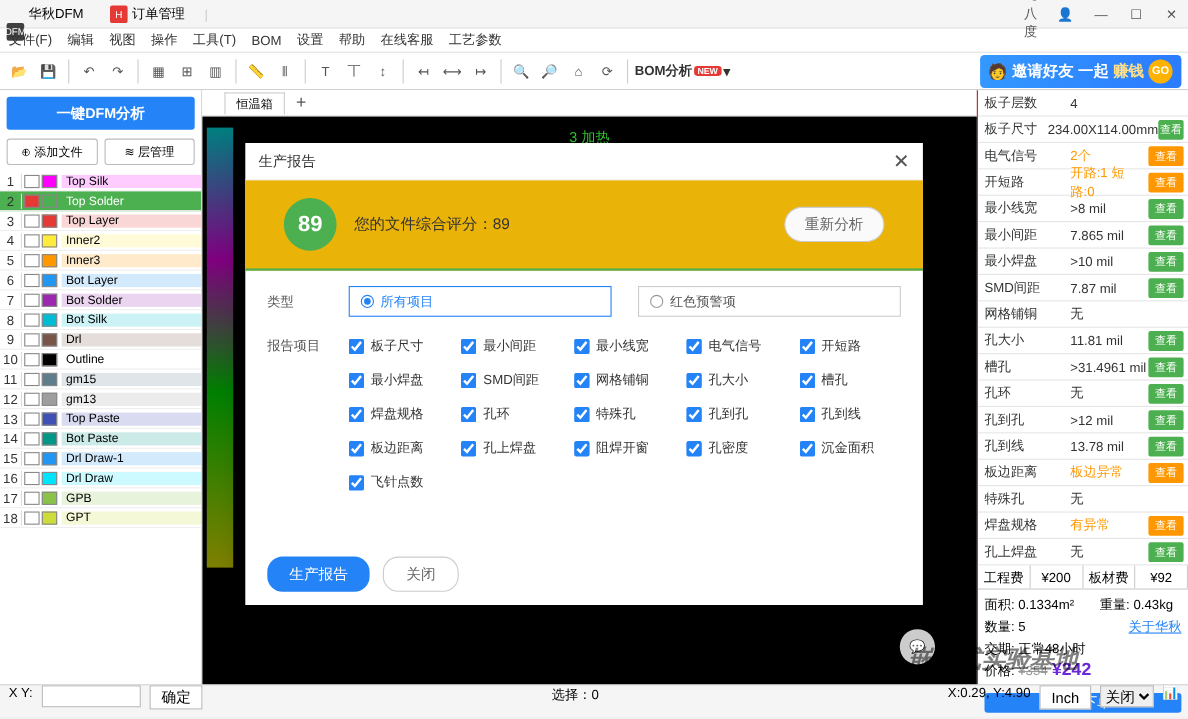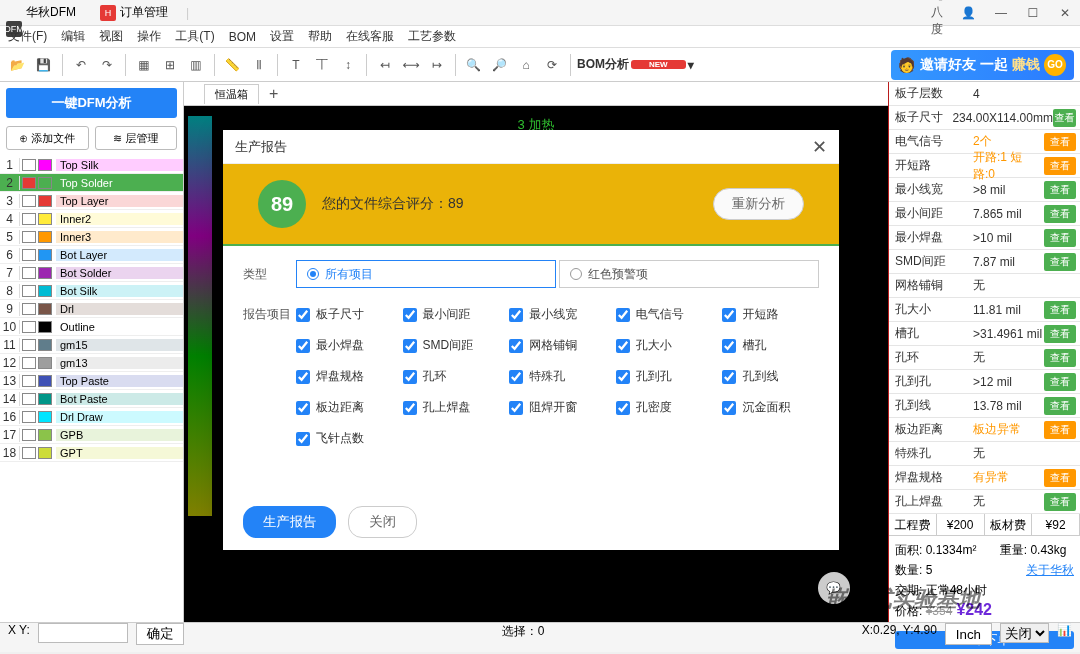--- a/index.html
+++ b/index.html
@@ -16,21 +16,21 @@
 
 
 .menubar { height: 22px; background: #fff; display: flex; align-items: center; padding: 0 8px; gap: 14px; border-bottom: 1px solid #ddd; }
 .menubar span { color: #333; }
 
 
 .toolbar { height: 34px; background: #fff; display: flex; align-items: center; padding: 0 6px; gap: 2px; border-bottom: 1px solid #ccc; }
 .toolbar .tb { width: 24px; height: 24px; display: inline-flex; align-items: center; justify-content: center; color: #555; }
 .toolbar .sep { width: 1px; height: 22px; background: #ccc; margin: 0 4px; }
 .toolbar .bom { display: flex; align-items: center; gap: 2px; color: #333; font-weight: bold; }
-.toolbar .bom .new { background: #e53935; color: #fff; font-size: 8px; padding: 0 18px; border-radius: 3px; }
+.toolbar .bom .new { background: #e53935; color: #fff; font-size: 8px; padding: 0 3px; border-radius: 3px; }
 .toolbar .promo { margin-left: auto; height: 30px; background: linear-gradient(90deg,#3498ff,#2b7bff); border-radius: 4px; display: flex; align-items: center; padding: 0 8px; color: #fff; font-weight: bold; font-size: 14px; gap: 4px; }
 .toolbar .promo .coin { background: #ffb300; color: #fff; width: 22px; height: 22px; border-radius: 50%; display: inline-flex; align-items: center; justify-content: center; font-size: 10px; }
 .toolbar .promo .earn { color: #ffe08a; }
 
 
 .main { display: flex; height: 540px; }
 
 
 .left { width: 184px; background: #fff; border-right: 1px solid #ccc; display: flex; flex-direction: column; }
 .left .dfmbtn { margin: 6px; height: 30px; background: #2383f7; color: #fff; border: none; border-radius: 3px; font-size: 13px; font-weight: bold; }
@@ -78,21 +78,21 @@
 
 .modal { position: absolute; left: 223px; top: 130px; width: 616px; height: 420px; background: #fff; box-shadow: 0 4px 24px rgba(0,0,0,0.3); display: flex; flex-direction: column; }
 .modal .mhdr { height: 34px; display: flex; align-items: center; padding: 0 12px; border-bottom: 1px solid #eee; }
 .modal .mhdr .title { font-size: 13px; color: #333; }
 .modal .mhdr .close { margin-left: auto; font-size: 18px; color: #555; }
 .modal .score { background: #eab308; padding: 16px 35px; display: flex; align-items: center; border-bottom: 2px solid #4caf50; }
 .modal .score .circle { width: 48px; height: 48px; border-radius: 50%; background: #4caf50; color: #fff; display: flex; align-items: center; justify-content: center; font-size: 20px; font-weight: bold; margin-right: 16px; }
 .modal .score .stxt { font-size: 14px; color: #333; }
 .modal .score .reanalyze { margin-left: auto; padding: 6px 18px; border: 1px solid #ccc; background: #fafafa; border-radius: 16px; color: #666; }
 .modal .body { padding: 14px 20px; flex: 1; }
-.modal .typerow { display: flex; align-items: center; gap: 3px; margin-bottom: 18px; }
+.modal .typerow { display: flex; align-items: center; gap: 24px; margin-bottom: 18px; }
 .modal .typerow .lbl { width: 50px; font-size: 12px; color: #555; }
 .modal .radiobox { flex: 1; height: 28px; border: 1px solid #ccc; display: flex; align-items: center; padding: 0 10px; gap: 6px; font-size: 12px; color: #555; }
 .modal .radiobox.active { border-color: #2383f7; color: #2383f7; }
 .modal .radio { width: 12px; height: 12px; border: 1px solid #999; border-radius: 50%; display: inline-block; position: relative; }
 .modal .radiobox.active .radio { border-color: #2383f7; }
 .modal .radiobox.active .radio::after { content: ""; position: absolute; inset: 2px; background: #2383f7; border-radius: 50%; }
 .modal .items { display: grid; grid-template-columns: repeat(5, 1fr); gap: 14px 10px; }
 .modal .item { display: flex; align-items: center; gap: 6px; font-size: 12px; color: #333; }
 .modal .item input { width: 14px; height: 14px; accent-color: #2383f7; }
 .modal .mftr { padding: 12px 20px; display: flex; gap: 12px; }
@@ -260,20 +260,26 @@
           <span class="sw2" style="background:#3f51b5"></span>
           <span class="lname" style="background:#3f51b533">Top Paste</span>
         </div>
         <div class="layer">
           <span class="num">14</span>
           <span class="sw" style="background:#fff"></span>
           <span class="sw2" style="background:#009688"></span>
           <span class="lname" style="background:#00968833">Bot Paste</span>
         </div>
         <div class="layer">
+          <span class="num">15</span>
+          <span class="sw" style="background:#fff"></span>
+          <span class="sw2" style="background:#2196f3"></span>
+          <span class="lname" style="background:#2196f333">Drl Draw-1</span>
+        </div>
+        <div class="layer">
           <span class="num">16</span>
           <span class="sw" style="background:#fff"></span>
           <span class="sw2" style="background:#00e5ff"></span>
           <span class="lname" style="background:#00e5ff33">Drl Draw</span>
         </div>
         <div class="layer">
           <span class="num">17</span>
           <span class="sw" style="background:#fff"></span>
           <span class="sw2" style="background:#8bc34a"></span>
           <span class="lname" style="background:#8bc34a33">GPB</span>

